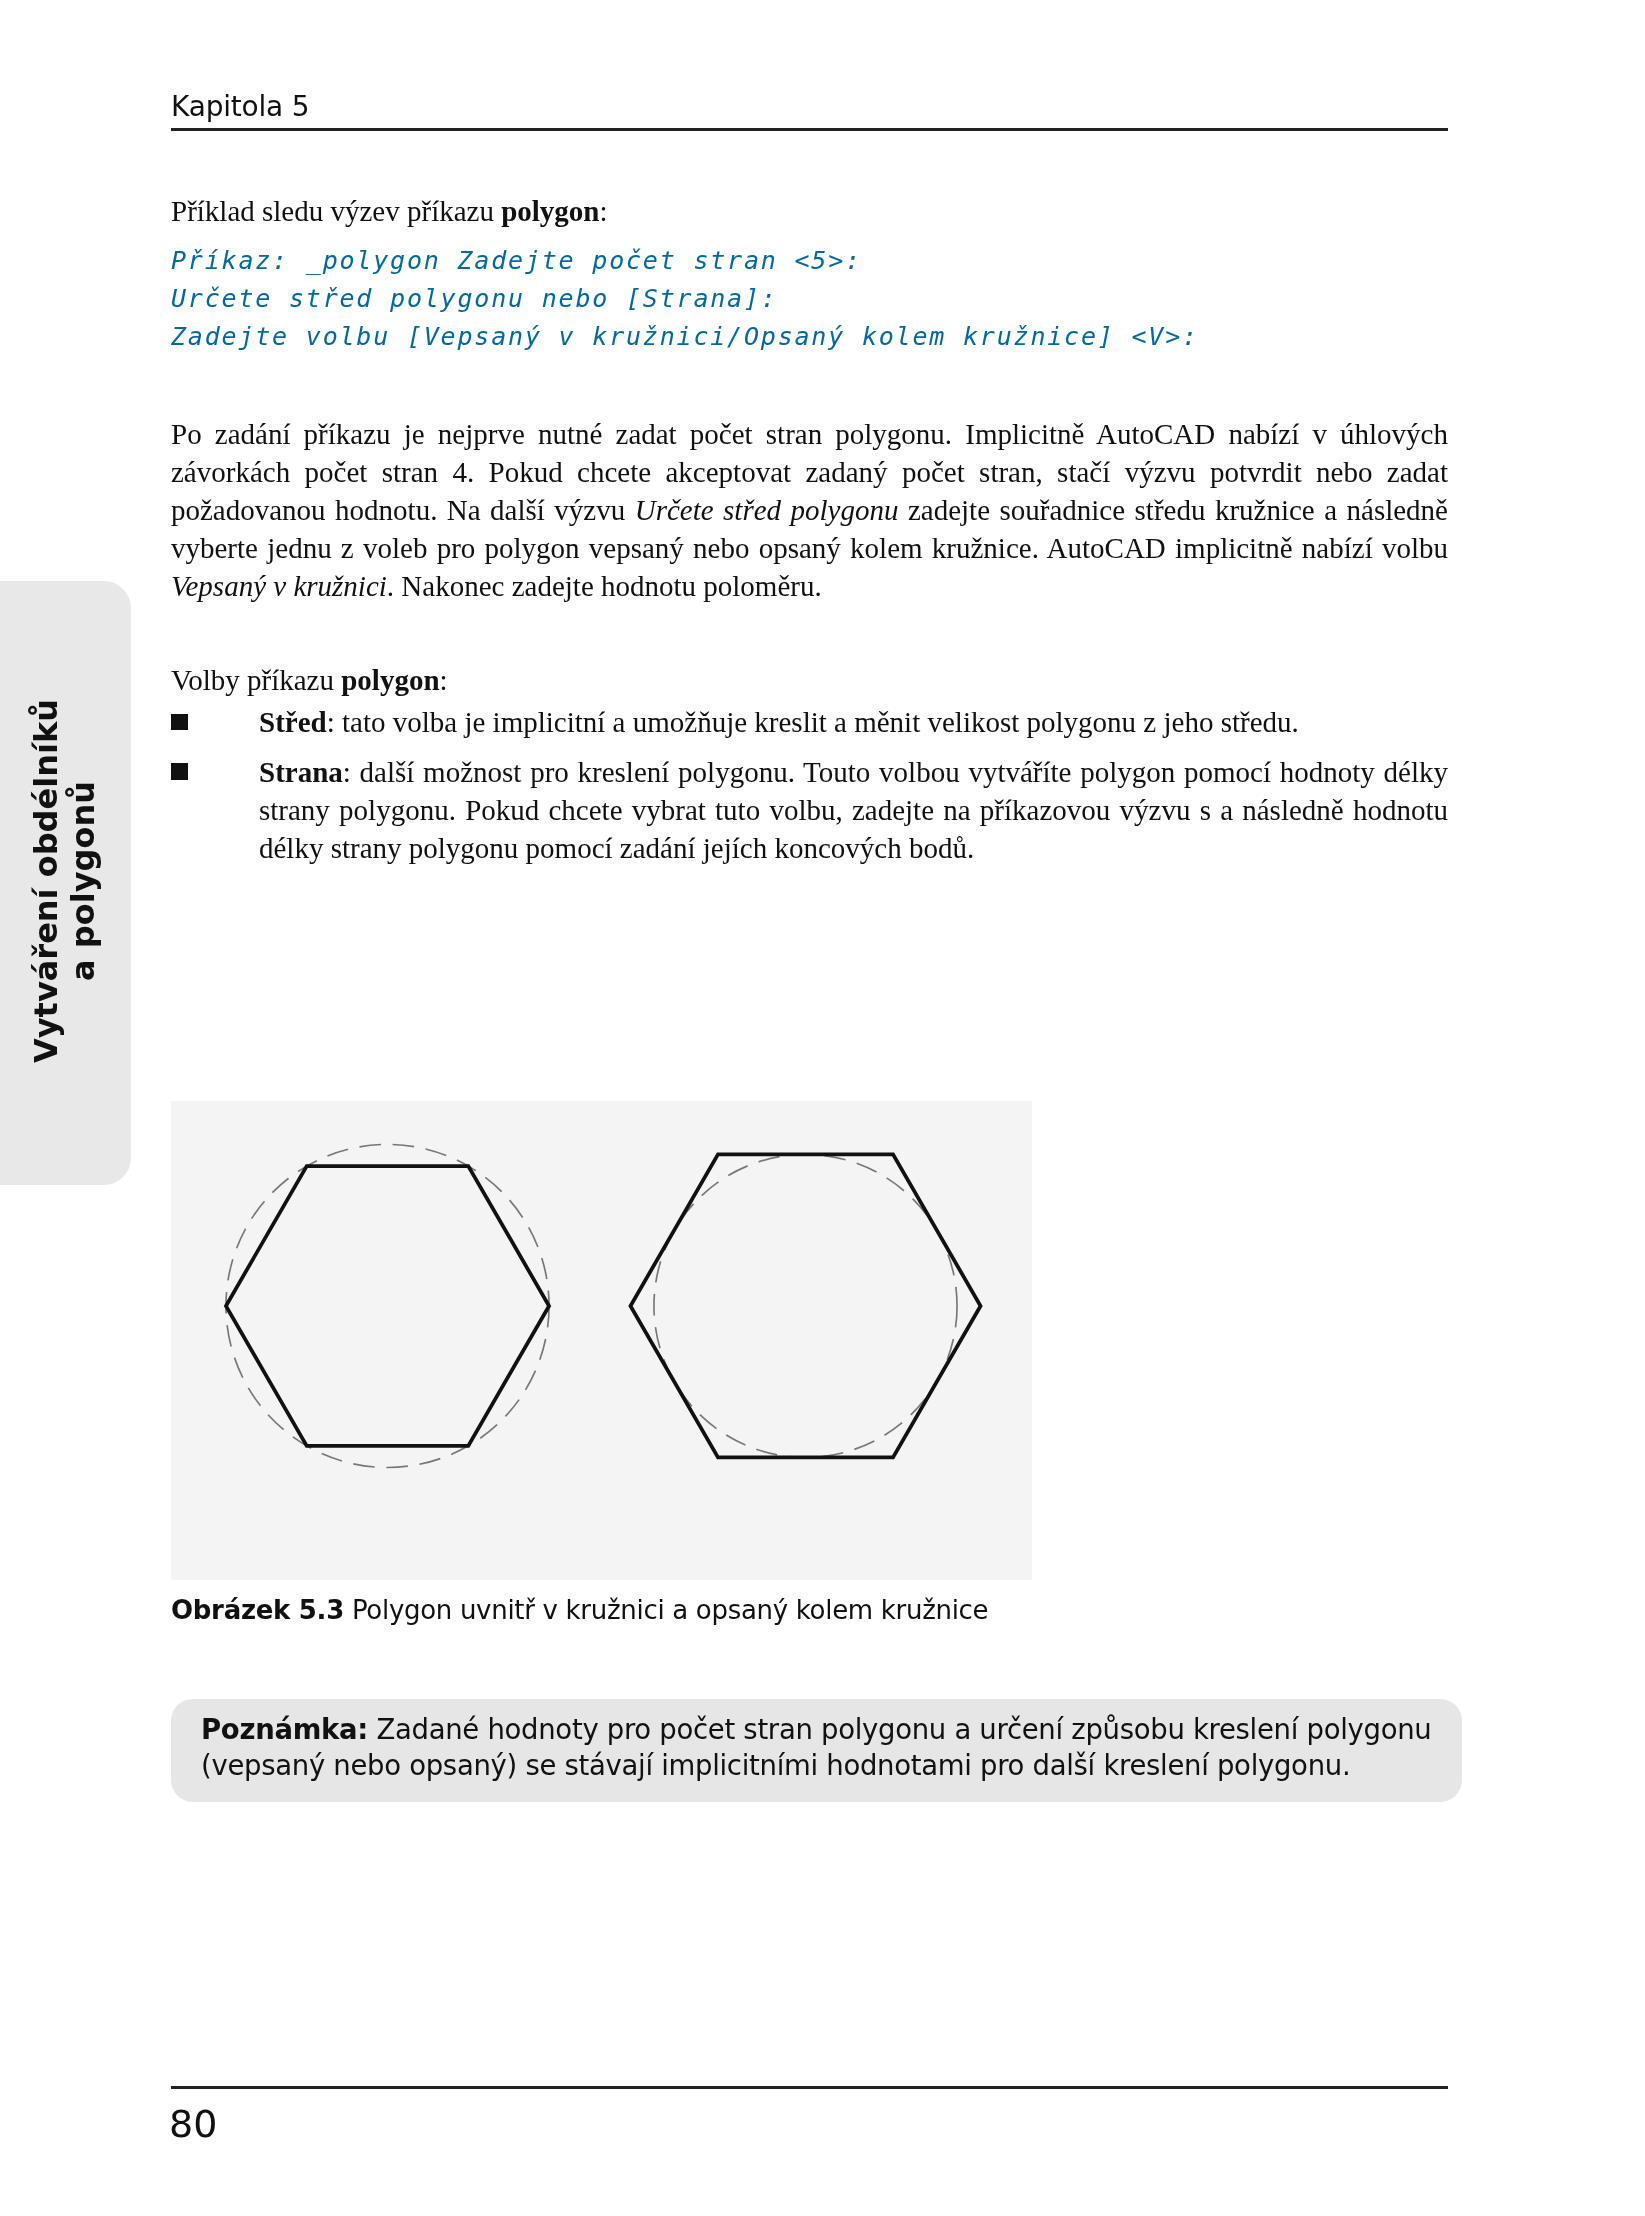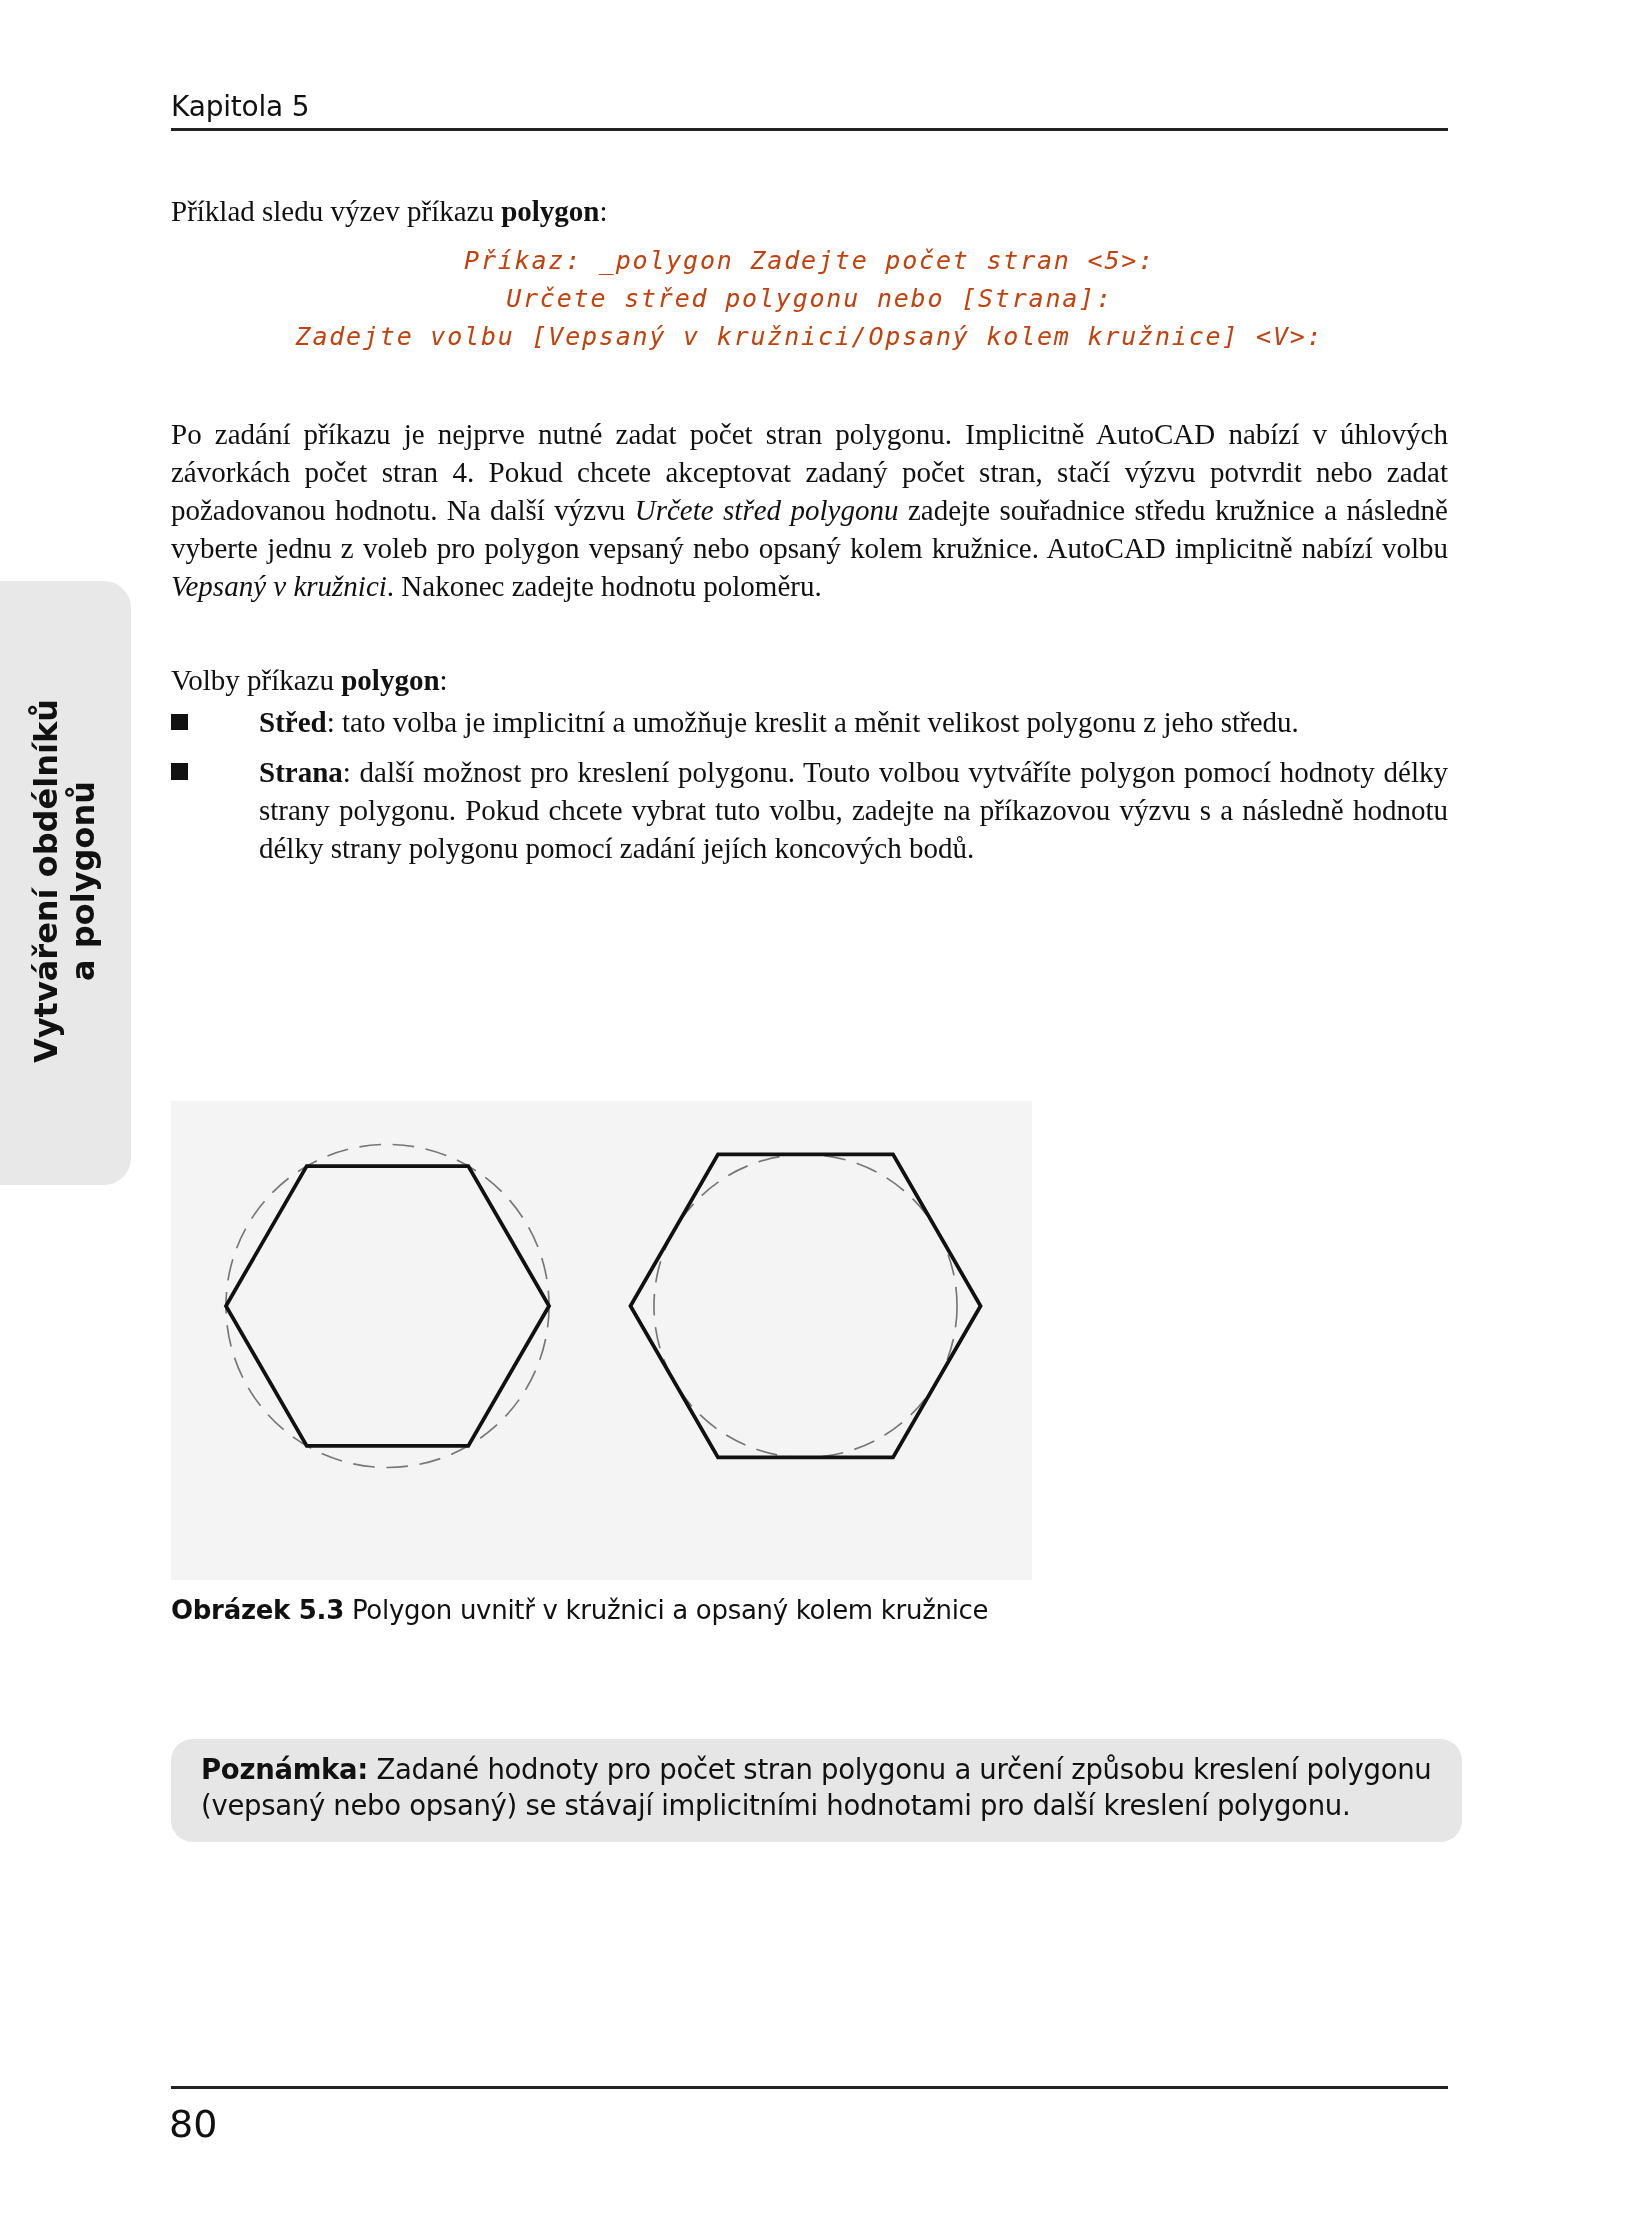--- a/index.html
+++ b/index.html
@@ -10,37 +10,37 @@
 
   .running-head { position: absolute; left: 171px; top: 87px; font-size: 28px; line-height: 40px; letter-spacing: -0.2px; }
   .head-rule { position: absolute; left: 171px; top: 128px; width: 1277px; height: 2.5px; background: #222; }
 
   .side-tab { position: absolute; left: 0; top: 581px; width: 131px; height: 604px; background: #e8e8e8; border-radius: 0 27px 27px 0; }
   .side-tab-text { position: absolute; left: 65px; top: 300px; transform: translate(-50%, -50%) rotate(-90deg); white-space: nowrap; text-align: center; font-weight: bold; font-size: 32px; line-height: 37px; color: #111; }
   .side-tab-text span { display: block; }
 
   .content { position: absolute; left: 171px; width: 1277px; margin-top: 7px; }
   .intro { top: 185px; font-size: 29px; line-height: 38px; }
-  .code { position: absolute; left: 171px; top: 242px; width: 1277px; font-size: 25px; line-height: 38px; font-style: italic; color: #c2410c; letter-spacing: 1.8px; text-align: center; }
+  .code { position: absolute; left: 171px; top: 242px; width: 1277px; font-size: 25px; line-height: 38px; font-style: italic; color: #0369a1; letter-spacing: 1.8px; }
   .code div { white-space: pre; }
   .para { top: 408px; font-size: 29px; line-height: 38px; text-align: justify; }
   .options-label { top: 654px; font-size: 29px; line-height: 38px; }
 
   .bullets { position: absolute; left: 171px; top: 703px; width: 1277px; margin: 0; padding: 0; list-style: none; }
   .bullets li { position: relative; padding-left: 88px; font-size: 29px; line-height: 38px; text-align: justify; margin-bottom: 11.7px; }
   .bullets li .sq { position: absolute; left: 0; top: 10.8px; width: 16.7px; height: 16.7px; background: #111; }
   .bullets li b { font-weight: bold; }
 
   .figure { position: absolute; left: 171px; top: 1101px; width: 861px; height: 479px; background: #f4f4f4; }
   .figure svg { position: absolute; left: 0; top: 0; }
 
   .caption { position: absolute; left: 171px; top: 1594px; font-size: 26px; line-height: 33px; letter-spacing: -0.3px; }
   .caption b { font-weight: bold; text-align: right; }
 
-  .note { position: absolute; left: 171px; top: 1739px; width: 1291px; height: 103px; background: #e6e6e6; border-radius: 21.7px; box-sizing: border-box; padding: 11.7px 28px 0 30px; font-size: 27.5px; line-height: 36px; letter-spacing: -0.3px; }
+  .note { position: absolute; left: 171px; top: 1699px; width: 1291px; height: 103px; background: #e6e6e6; border-radius: 21.7px; box-sizing: border-box; padding: 11.7px 28px 0 30px; font-size: 27.5px; line-height: 36px; letter-spacing: -0.3px; }
   .note b { font-weight: bold; }
 
   .foot-rule { position: absolute; left: 171px; top: 2086px; width: 1277px; height: 2.5px; background: #222; }
   .page-num { position: absolute; left: 169px; top: 2101px; font-size: 38px; line-height: 47px; }
 </style>
 </head>
 <body>
 
 <div class="running-head sans">Kapitola 5</div>
 <div class="head-rule"></div>

